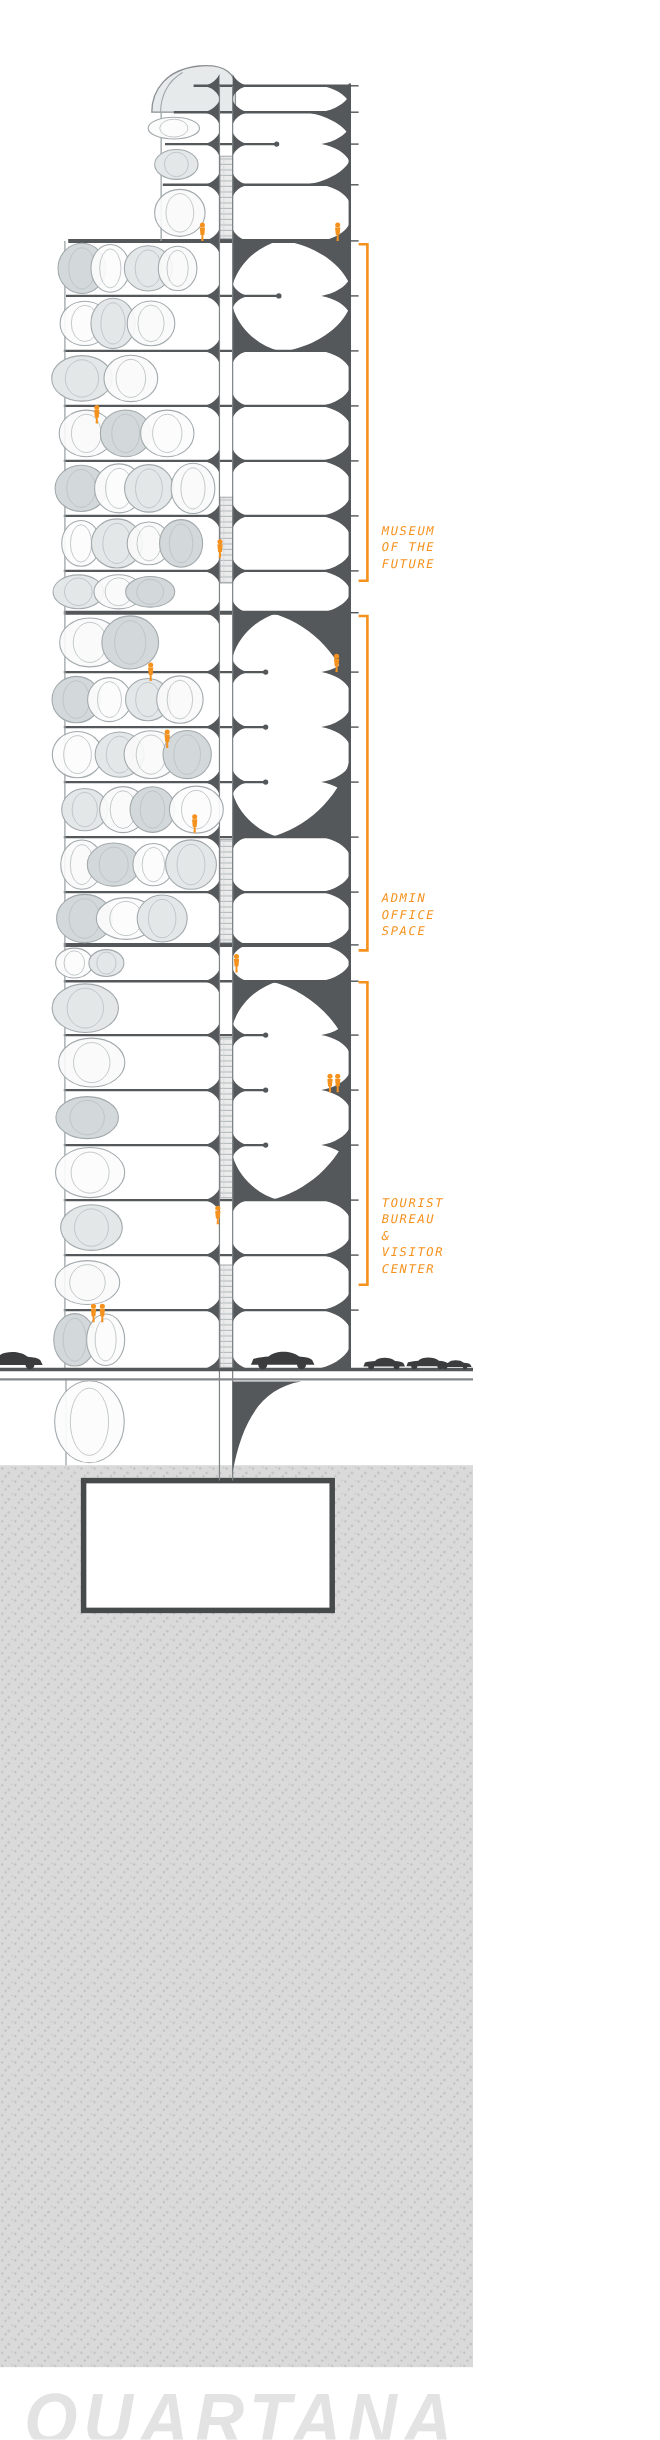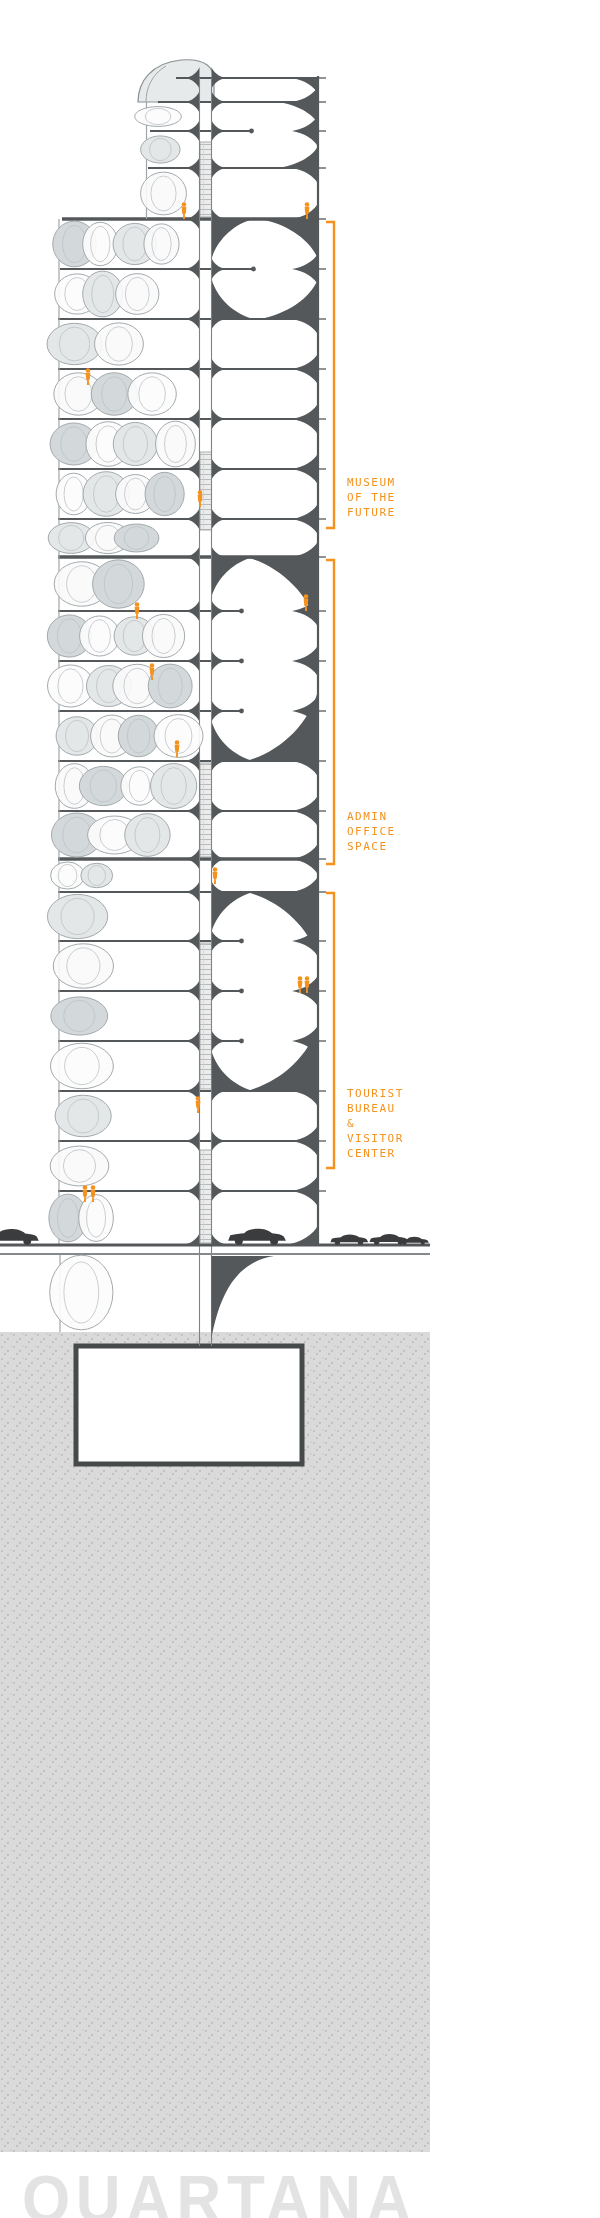--- a/index.html
+++ b/index.html
@@ -1,16 +1,16 @@
 <!DOCTYPE html>
 <html style="--accent: #F5921E; --structure: #54585A; --vehicle: #3A3C3E;"><head>
 <meta charset="utf-8">
 <style>
   html,body{margin:0;padding:0;background:#ffffff;}
-  .canvas{position:relative;width:600px;height:2218px;background:#ffffff;overflow:hidden;}
+  .canvas{position:relative;width:600px;height:2218px;background:#ffffff;overflow:hidden;font-style:italic;}
   svg{display:block;}
   .stroke-st{stroke:var(--structure,#54585a);fill:none;}
   .fill-st{fill:var(--structure,#54585a);stroke:none;}
   .stroke-core{stroke:#7d8284;fill:none;}
   .stroke-light{stroke:#9fa6a9;fill:none;}
   .blob{stroke:#a3aaad;stroke-width:1;}
   .person{fill:var(--accent,#f5921e);stroke:none;}
   .car{fill:var(--vehicle,#3a3c3e);stroke:none;}
   .bracket{stroke:var(--accent,#f5921e);stroke-width:2.4;fill:none;}
   .label{fill:var(--accent,#f5921e);font-family:"DejaVu Sans Mono",monospace;font-size:11px;letter-spacing:1.5px;}

